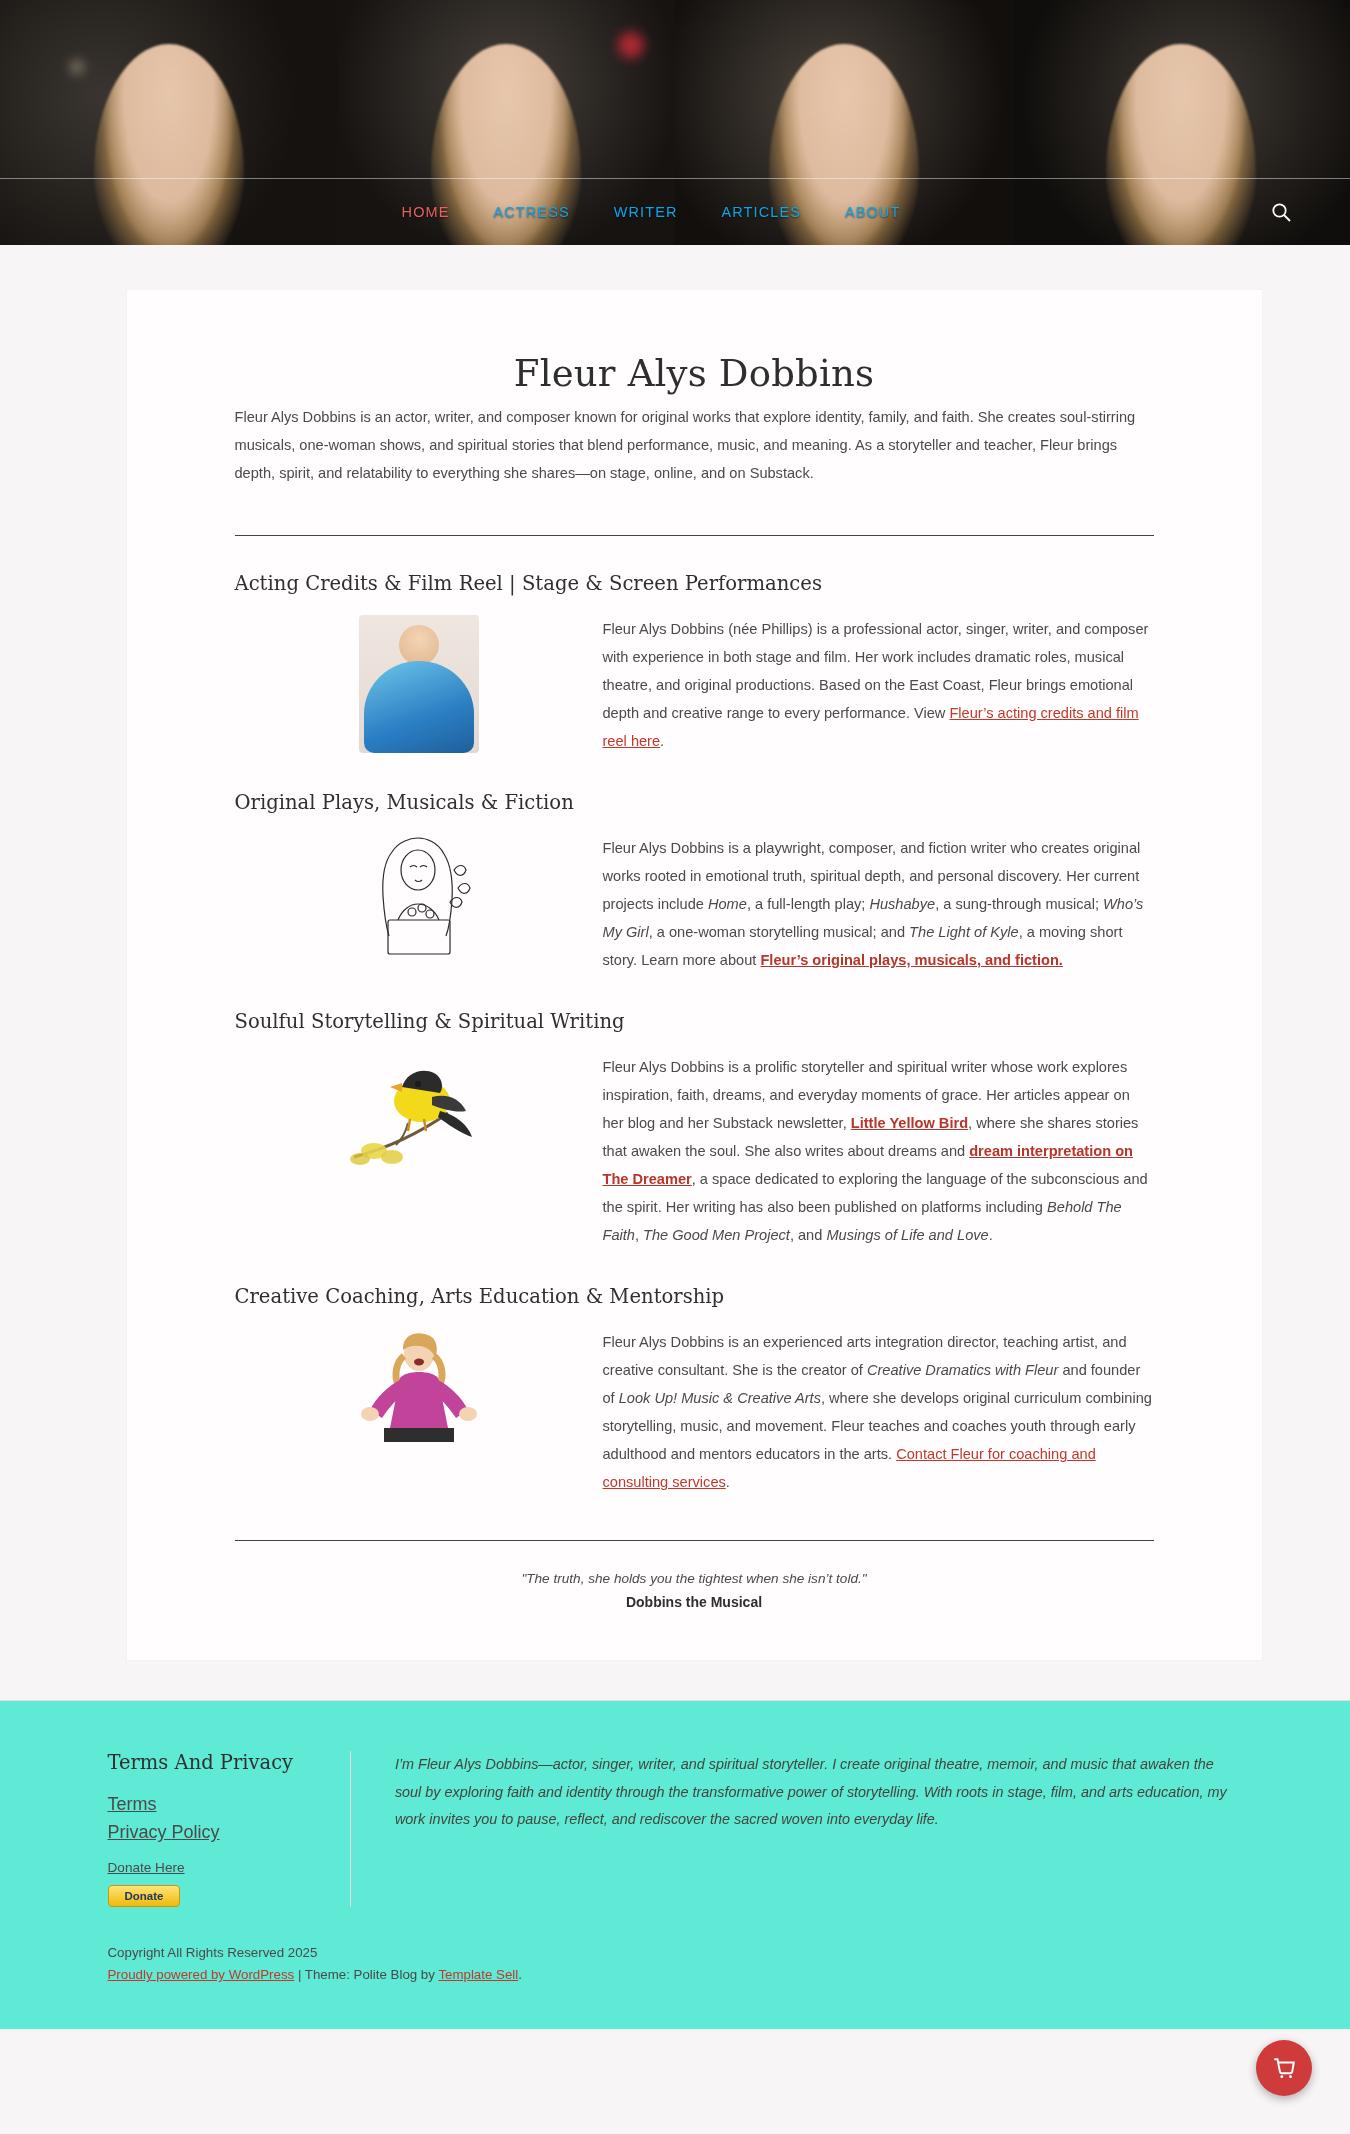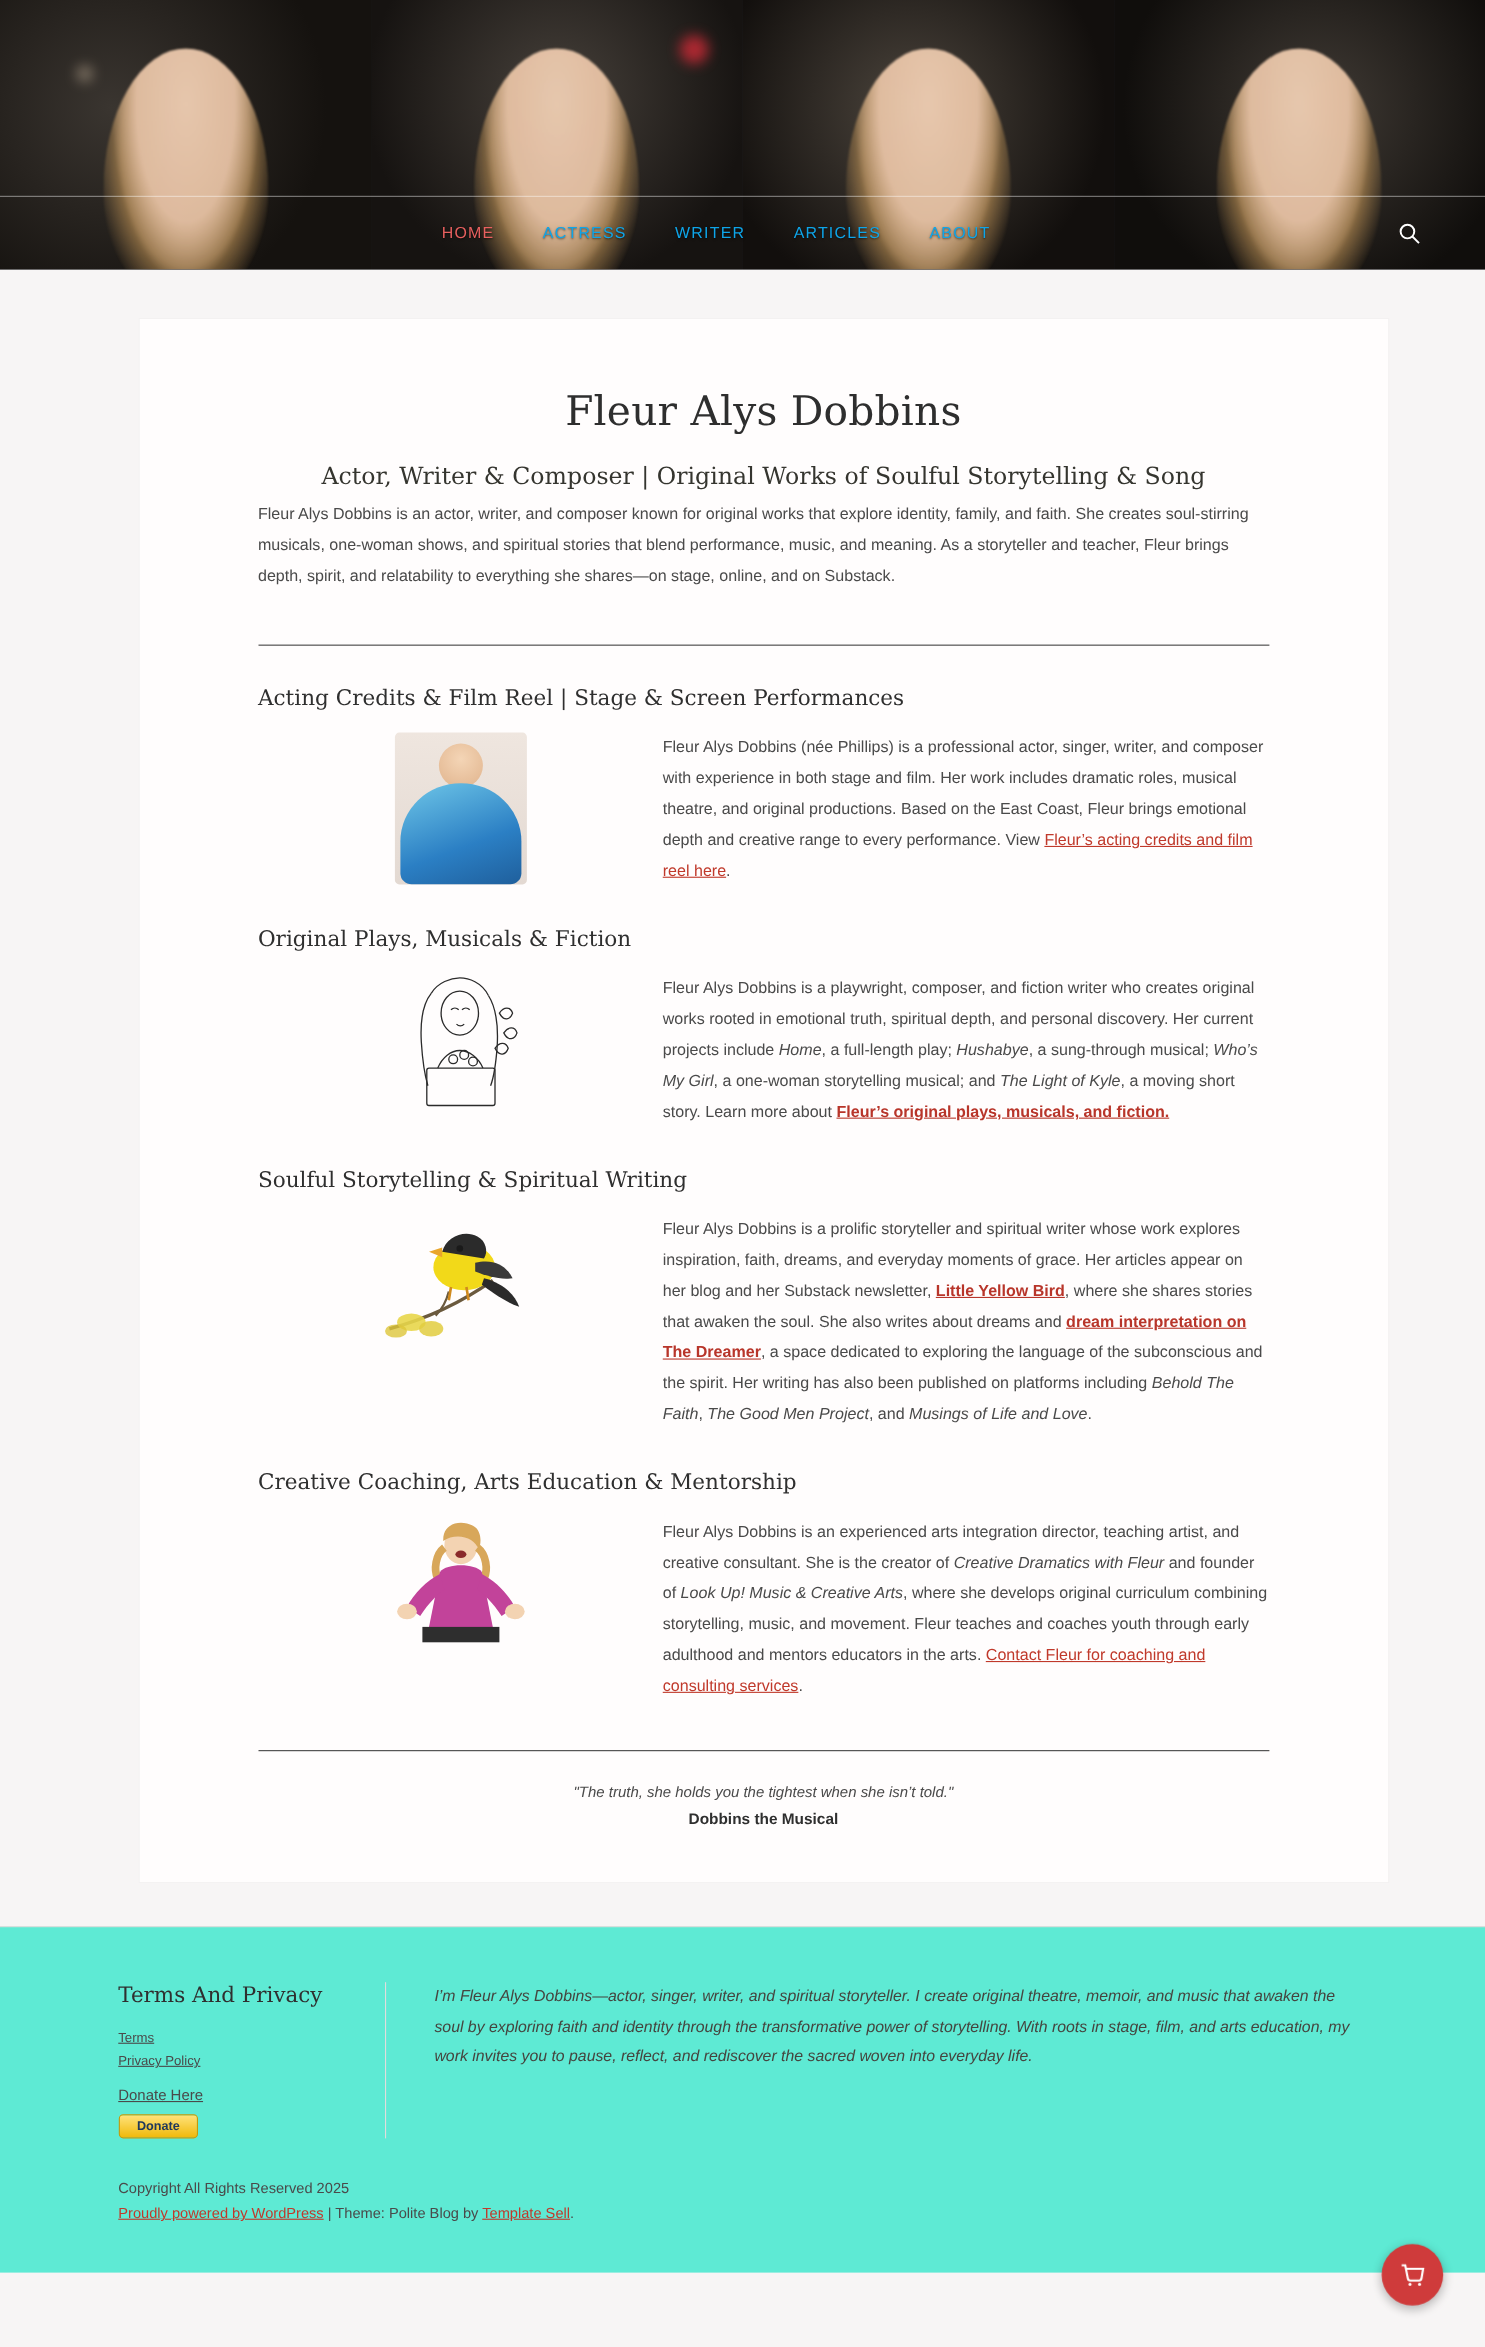--- a/index.html
+++ b/index.html
@@ -239,21 +239,21 @@
   }
   .footer h4 {
     font-family: "DejaVu Serif", serif;
     font-weight: 400;
     font-size: 19.5px;
     color: #2f2f2f;
     margin: 0 0 20px 0;
   }
   .footer-links a {
     display: block;
-    font-size: 12px;
+    font-size: 18px;
     color: #4a4a4a;
     text-decoration: underline;
     margin-bottom: 7px;
   }
   .donate-label {
     font-size: 13.6px;
     color: #4a4a4a;
     text-decoration: underline;
     margin-top: 17px;
   }
@@ -334,21 +334,20 @@
         <line x1="14" y1="14" x2="20" y2="20"></line>
       </svg>
     </div>
   </div>
 </div>
 
 <div class="page">
   <div class="card">
 
     <h1 class="site-title">Fleur Alys Dobbins</h1>
-    <h2 class="tagline">Actor, Writer &amp; Composer | Original Works of Soulful Storytelling &amp; Song</h2>
     <p class="intro">Fleur Alys Dobbins is an actor, writer, and composer known for original works that explore identity, family, and faith. She creates soul-stirring musicals, one-woman shows, and spiritual stories that blend performance, music, and meaning. As a storyteller and teacher, Fleur brings depth, spirit, and relatability to everything she shares—on stage, online, and on Substack.</p>
 
     <div class="rule"></div>
 
     <h3 class="section-title">Acting Credits &amp; Film Reel | Stage &amp; Screen Performances</h3>
     <div class="section">
       <div class="thumb-col">
         <div class="illus illus-actress"></div>
       </div>
       <div class="body-col">

